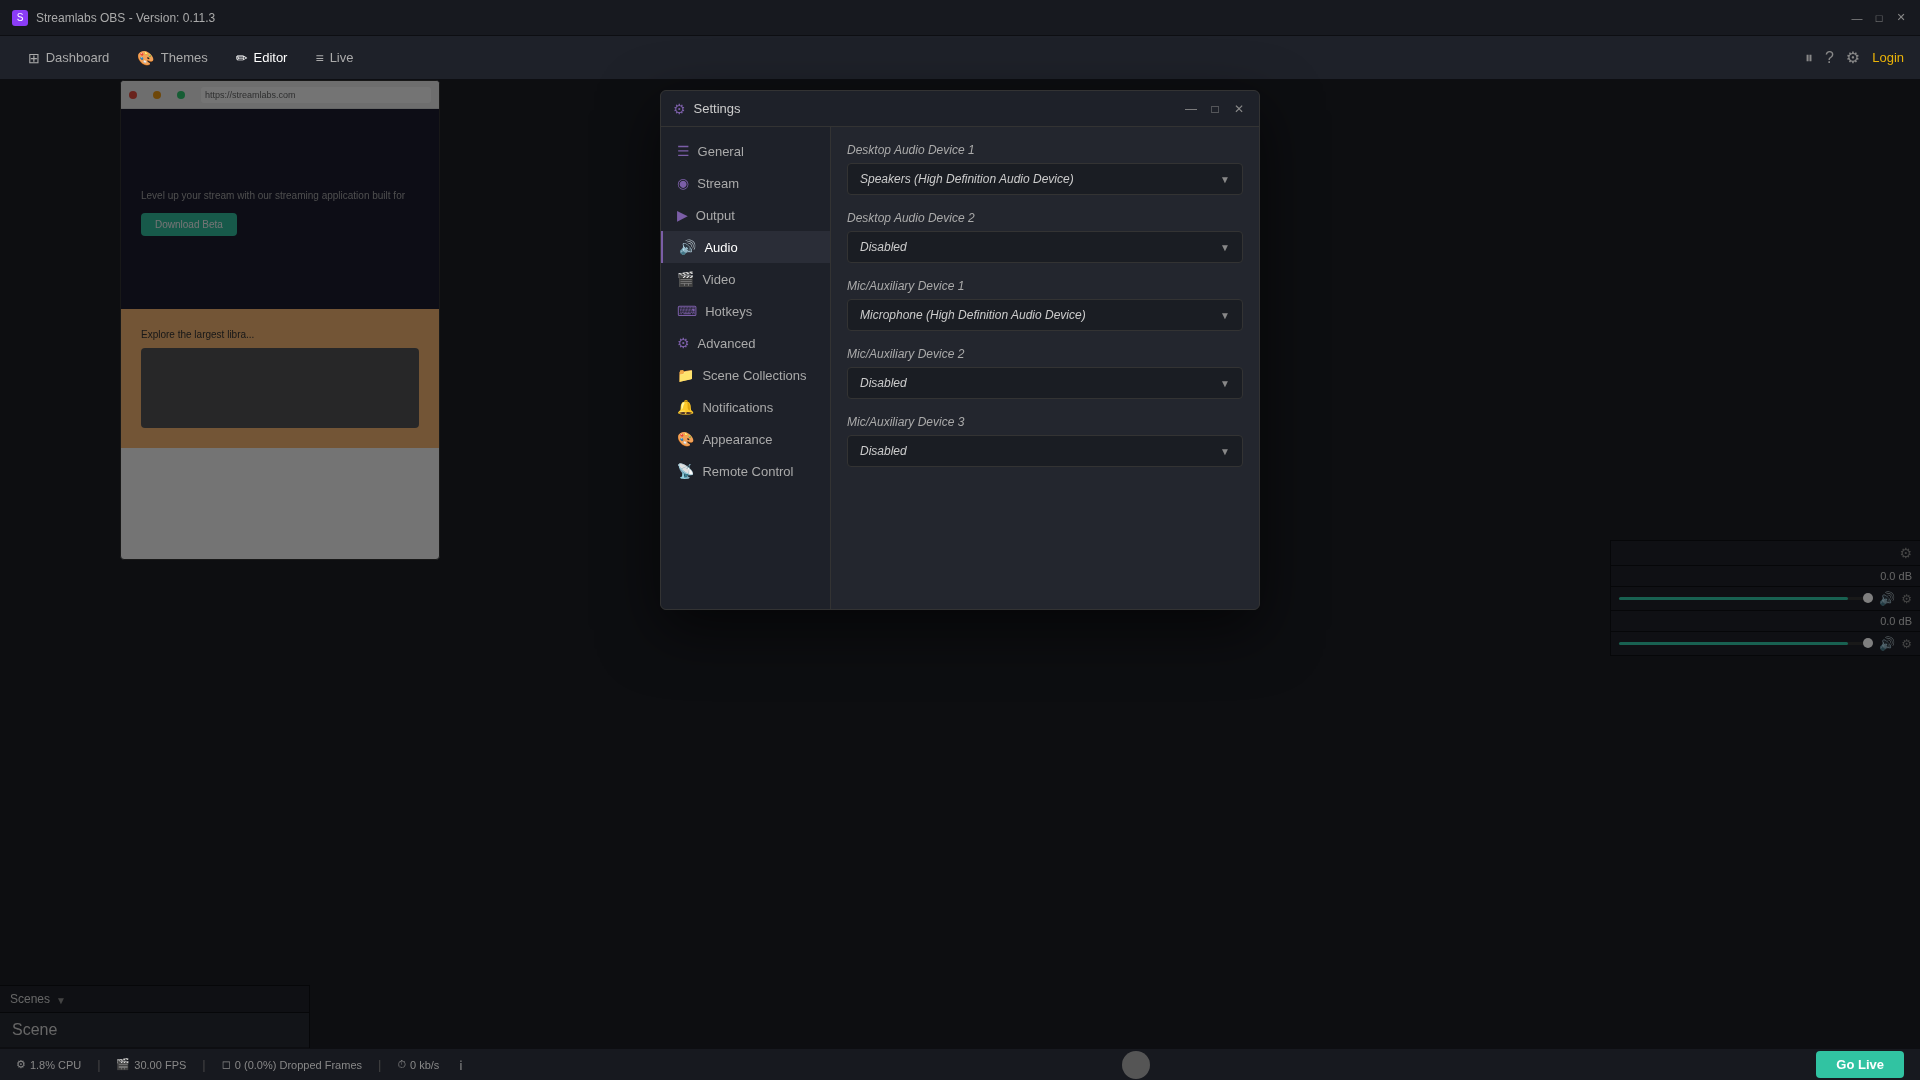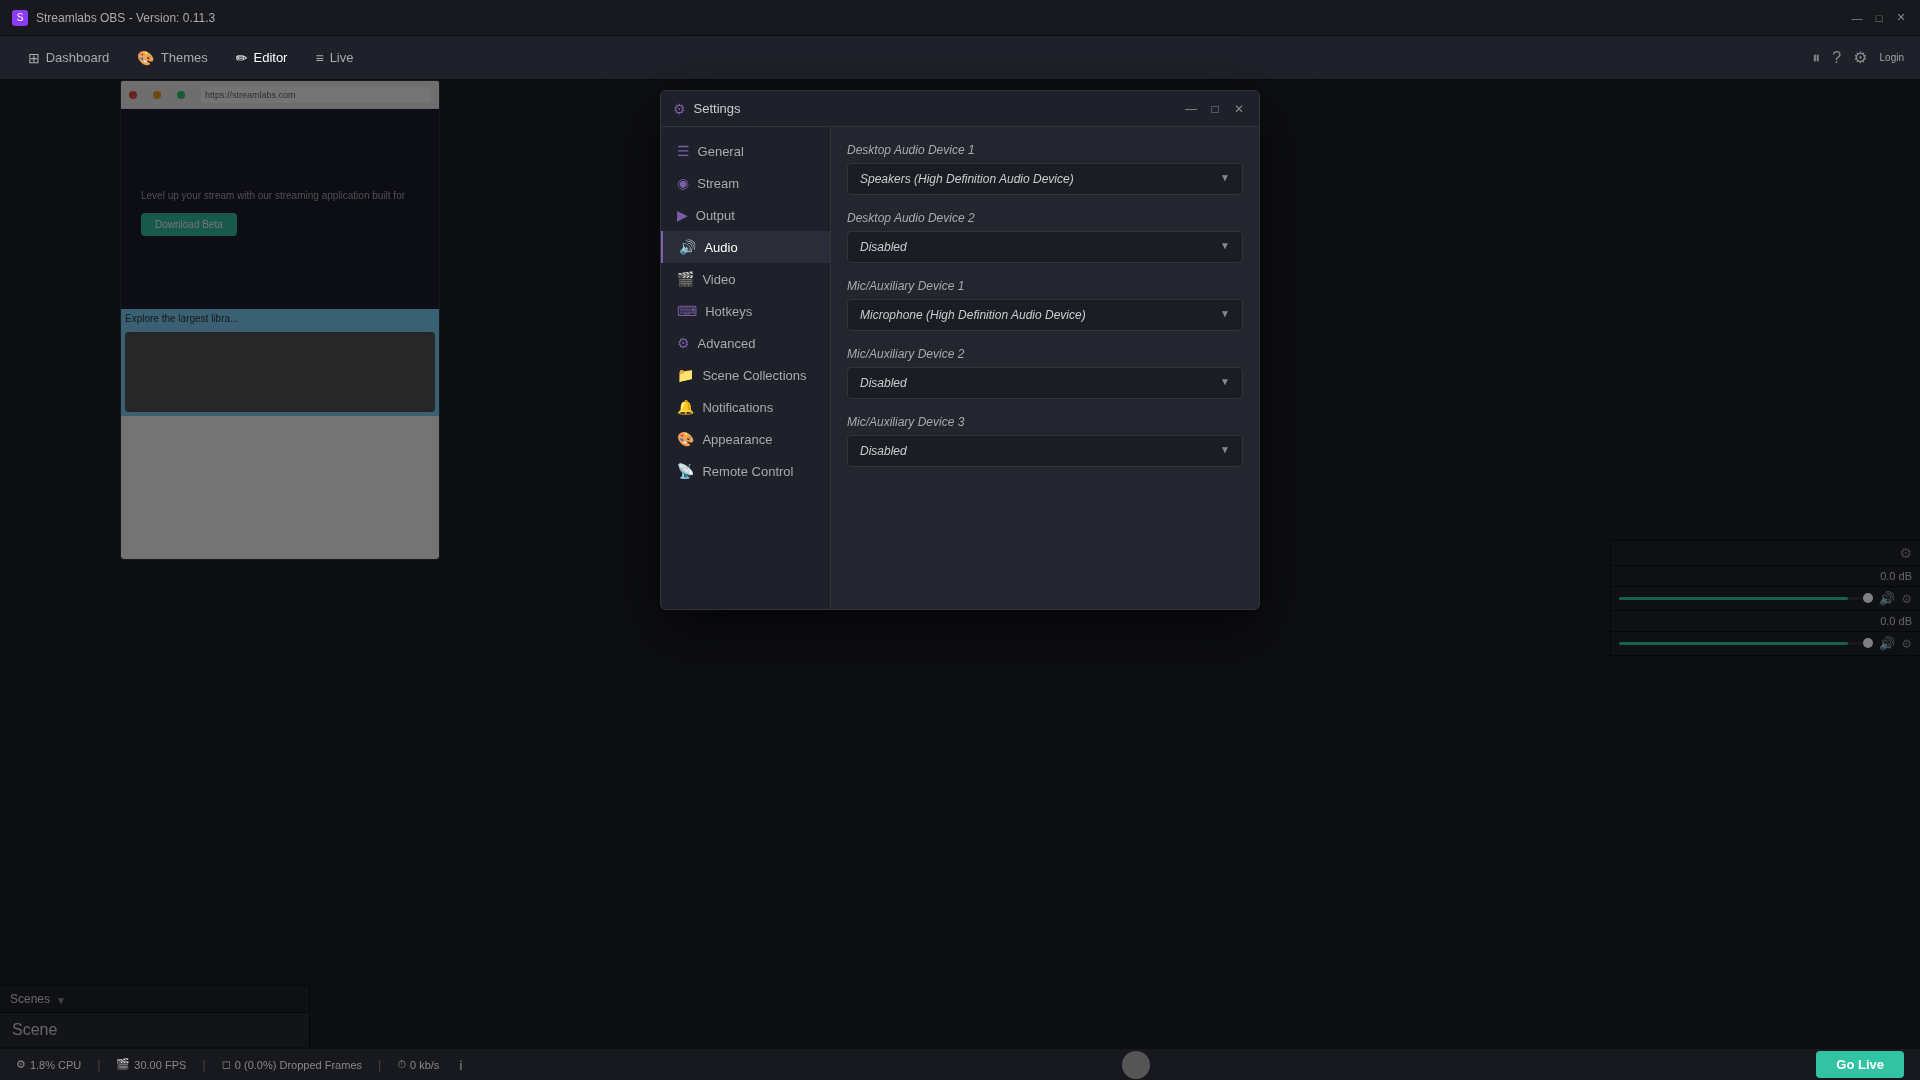--- a/index.html
+++ b/index.html
@@ -81,22 +81,22 @@
       display: flex;
       align-items: center;
       gap: 12px;
     }
     .nav-right-icon {
       color: #888;
       cursor: pointer;
       font-size: 16px;
     }
     .login-btn {
-      color: #a3a3a3;
-      font-size: 10px;
+      color: #eab308;
+      font-size: 13px;
       cursor: pointer;
       display: flex;align-items:center;gap:4px;
     }
 
     
     .main-area {
       display: flex;
       width: 1920px;
       height: calc(1080px - 36px - 44px - 32px);
       background: #1a1d23;
@@ -165,22 +165,22 @@
       background: #31c3a2;
       color: #fff;
       border: none;
       padding: 6px 14px;
       border-radius: 4px;
       font-size: 10px;
       margin-top: 12px;
       cursor: pointer;
     }
     .browser-content2 {
-      background: #7dd3fc;
-      padding: 4px;
+      background: #fdba74;
+      padding: 20px;
     }
     .browser-content2 p { font-size: 10px; color: #333; margin-bottom: 8px; }
     .browser-img-placeholder {
       background: #555;
       height: 80px;
       border-radius: 4px;
     }
 
     
     .scenes-panel {
@@ -376,21 +376,21 @@
     }
     .audio-select {
       width: 100%;
       background: #1a1d23;
       border: 1px solid #333;
       border-radius: 4px;
       color: #ccc;
       padding: 8px 12px;
       font-size: 12px;
       display: flex;
-      align-items: flex-start;
+      align-items: center;
       justify-content: space-between;
       cursor: pointer;
     }
     .select-caret { color: #888; font-size: 10px; }
 
     
     .dialog-footer {
       padding: 12px 16px;
       display: flex;
       justify-content: flex-end;

